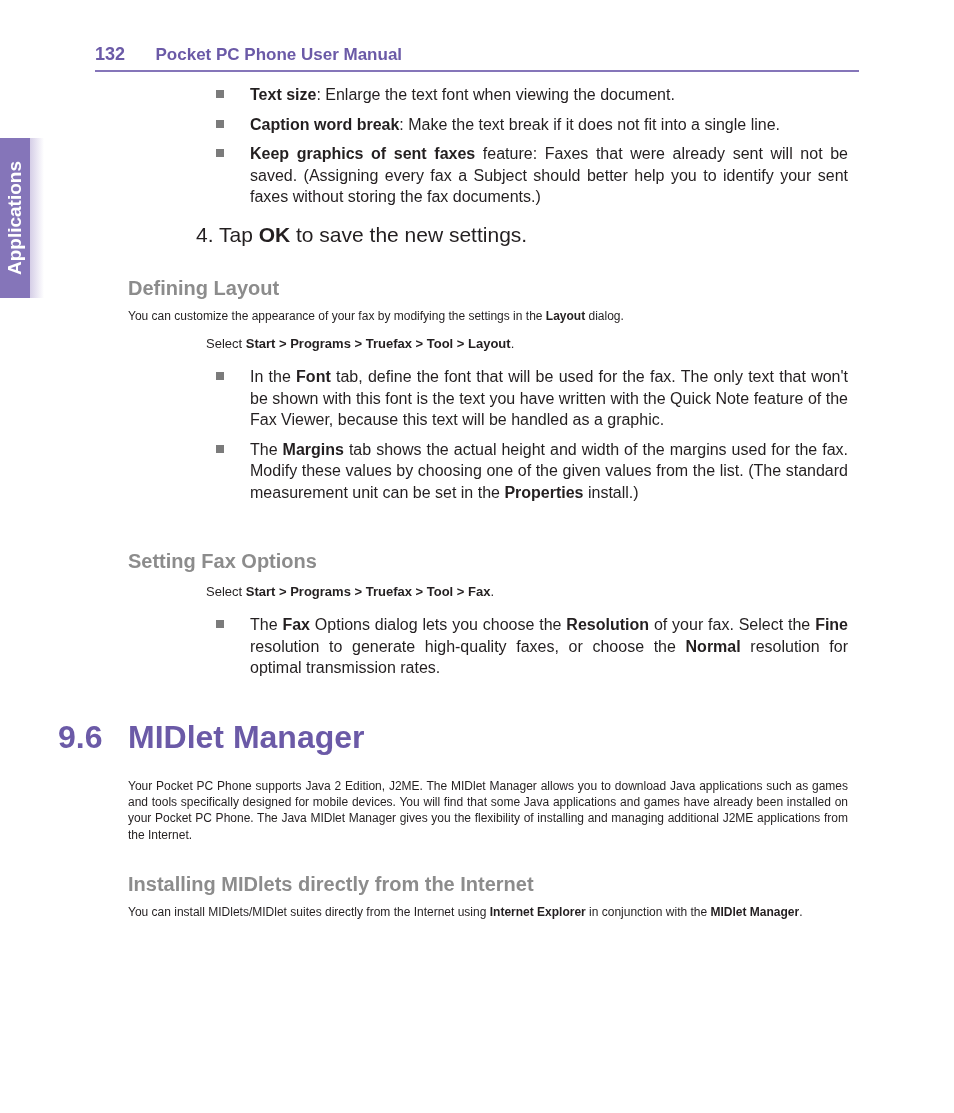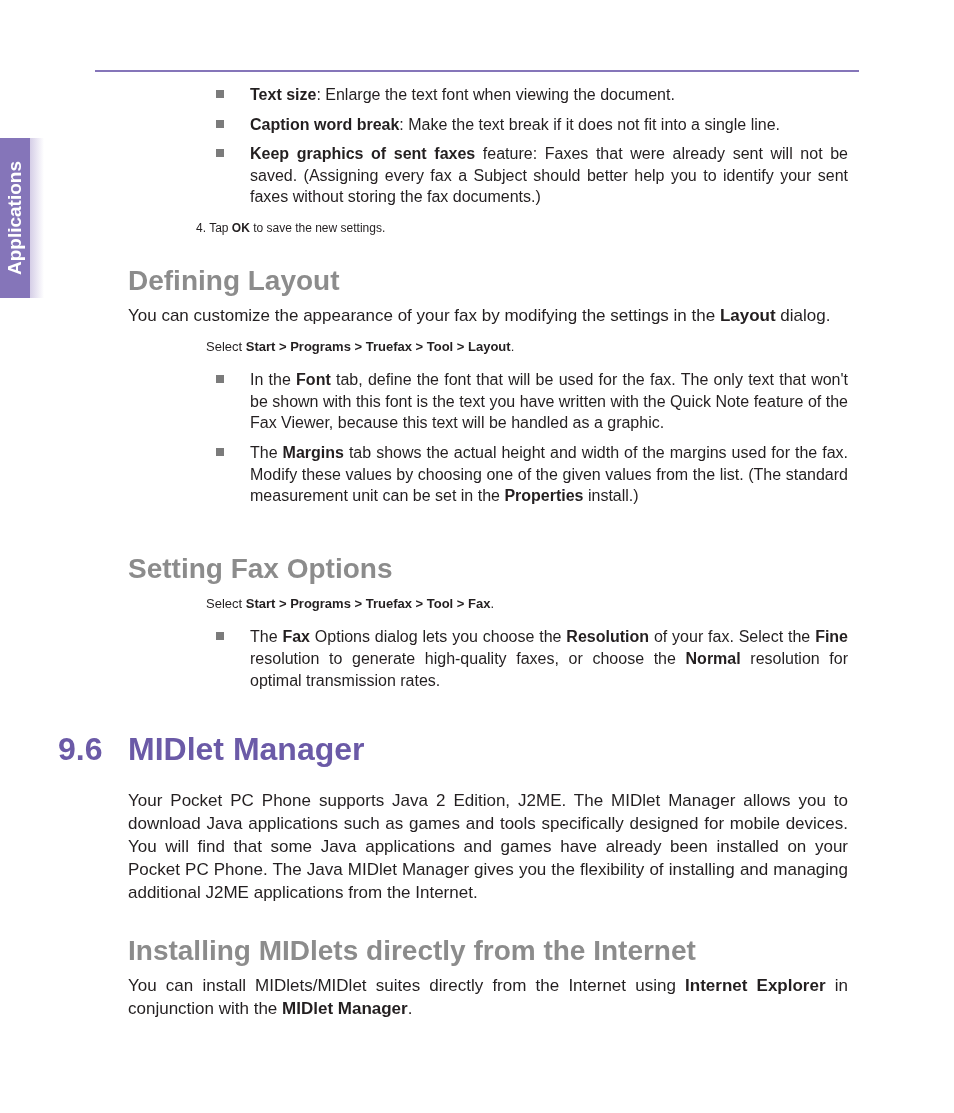--- a/index.html
+++ b/index.html
@@ -93,37 +93,37 @@
     content: "";
     position: absolute;
     left: 0;
     top: 6px;
     width: 8px;
     height: 8px;
     background: #7b7b7b;
   }
 
   p.body {
-    font-size: 17px;
+    font-size: 12px;
     line-height: 1.35;
     margin: 8px 0 10px 0;
     text-align: justify;
   }
   p.select-line {
     font-size: 13px;
     margin: 10px 0 14px 78px;
     line-height: 1.35;
   }
   .step-line {
-    font-size: 12px;
+    font-size: 21px;
     margin: 12px 0 11px 68px;
     line-height: 1.4;
   }
   h2.section {
-    font-size: 28px;
+    font-size: 20px;
     font-weight: 700;
     color: #8c8c8c;
     margin: 28px 0 6px 0;
   }
   h1.chapter {
     font-size: 32px;
     font-weight: 700;
     color: #6b5aa7;
     margin: 40px 0 22px 0;
     position: relative;
@@ -135,20 +135,24 @@
     color: #6b5aa7;
   }
 
   b { font-weight: 700; }
 </style>
 </head>
 <body>
 
 <div class="page">
 
+  <div class="header-row">
+    <span class="page-number">132</span>
+    <span class="header-title">Pocket PC Phone User Manual</span>
+  </div>
   <div class="header-rule"></div>
 
   <div class="side-tab">
     <span>Applications</span>
   </div>
   <div class="side-tab-fade"></div>
 
   <div class="content">
 
     <ul class="square">

